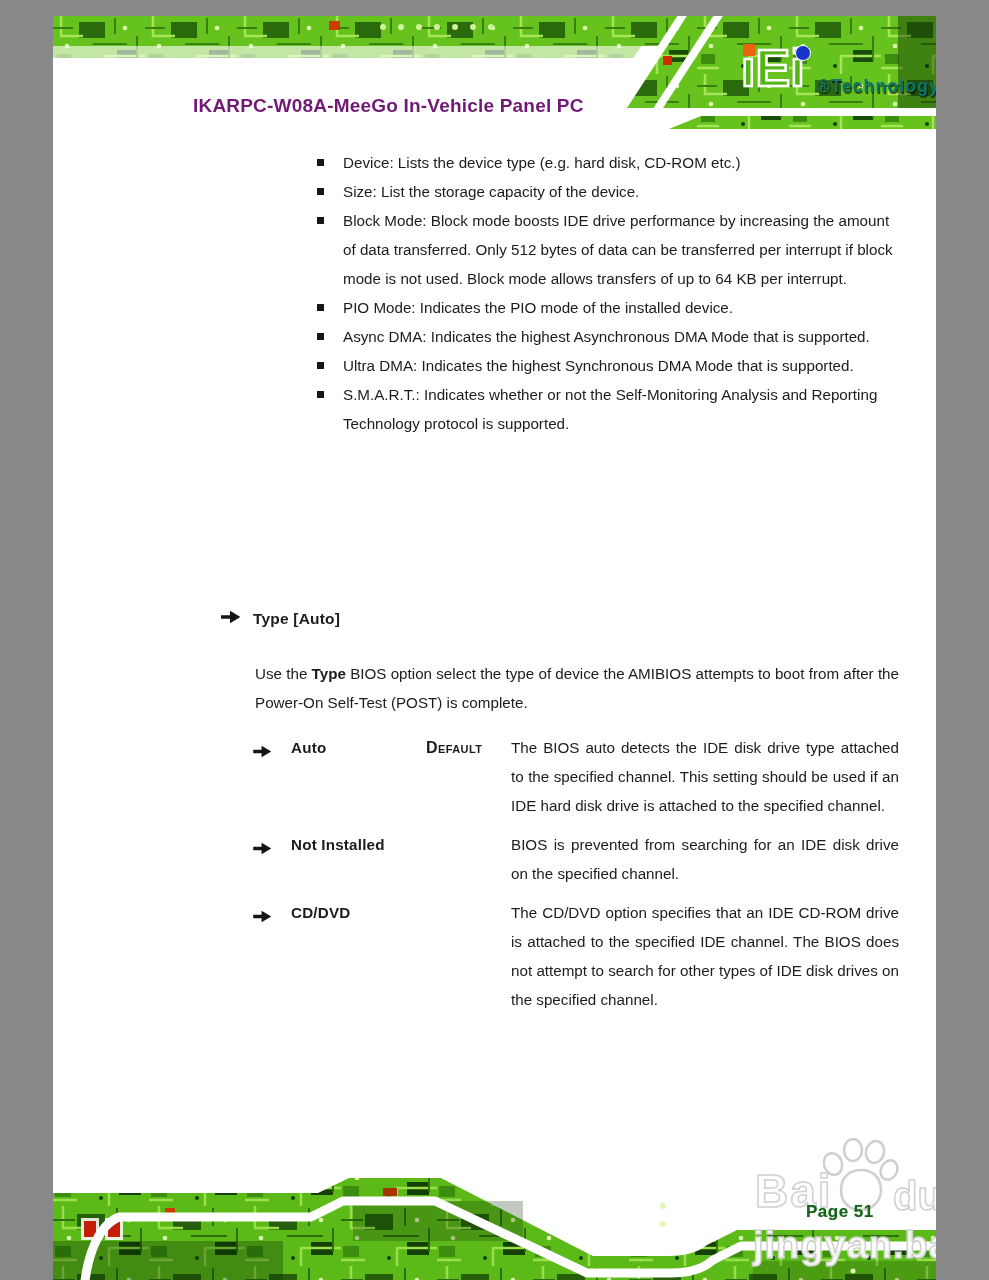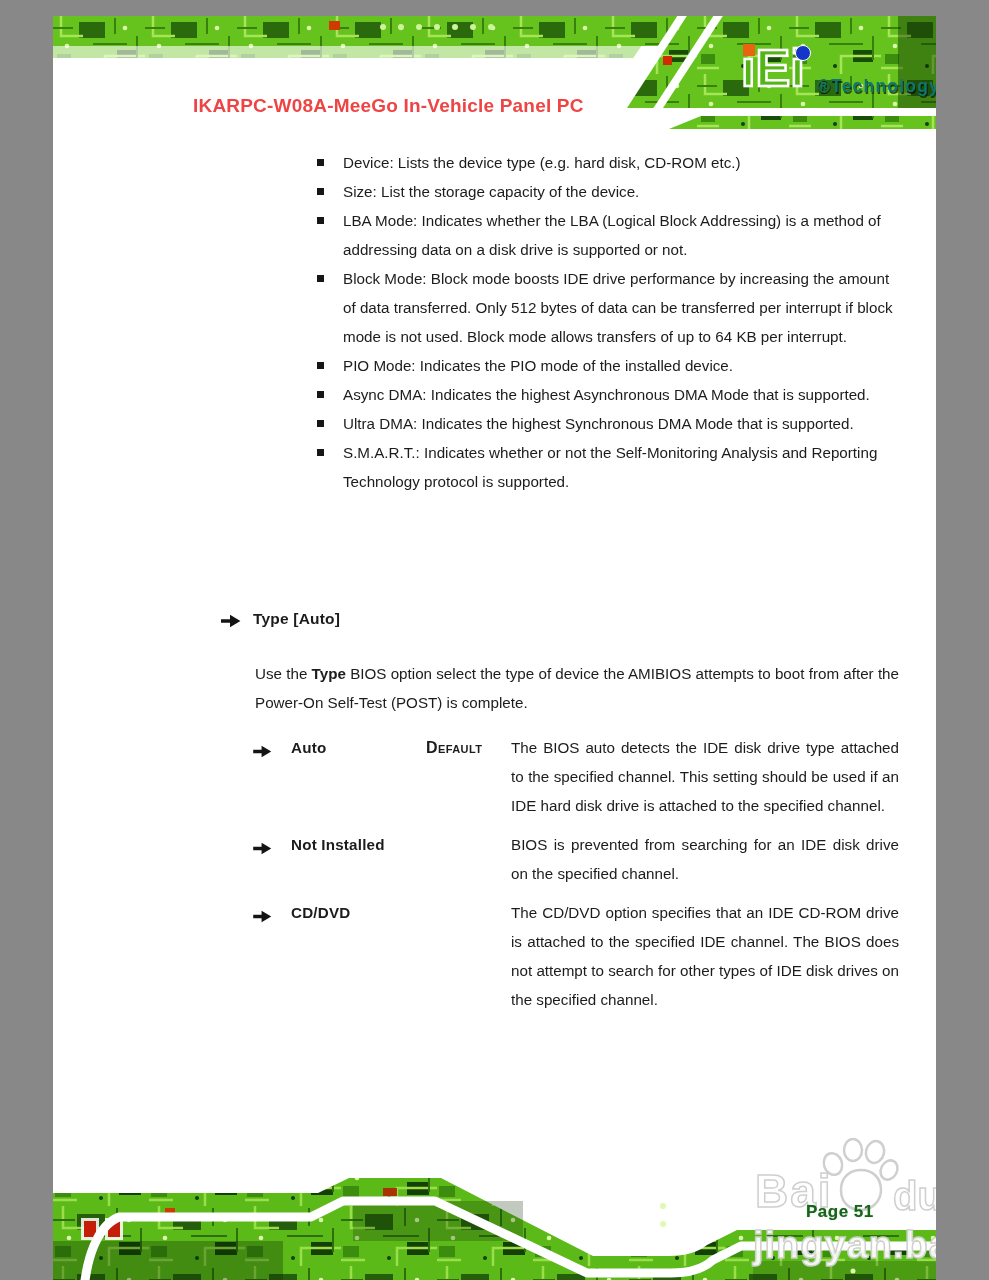--- a/index.html
+++ b/index.html
@@ -20,34 +20,34 @@
   }
   .brand-square{position:absolute;left:4px;top:2px;width:12px;height:12px;background:#e86410;}
   .brand-dot{position:absolute;left:56px;top:3px;width:14px;height:14px;border-radius:50%;background:#1535c8;border:1px solid #fff;}
   .brand-suffix{
     position:absolute;left:78px;top:34px;white-space:nowrap;
     font-size:17.5px;font-weight:bold;letter-spacing:1.2px;color:#0f766e;
     text-shadow:1px 2px 0 rgba(0,0,0,0.6);
   }
   .header-title{
     position:absolute;top:79px;left:140px;white-space:nowrap;
-    font-size:19px;font-weight:bold;letter-spacing:0.2px;color:#ef4444;
+    font-size:19px;font-weight:bold;letter-spacing:0.2px;color:#701a75;
   }
   
   .bullets{
     position:absolute;top:132px;left:262px;width:560px;
     list-style:none;margin:0;padding:0 0 0 28px;
     font-size:15.2px;line-height:29px;
   }
   .bullets li{position:relative;}
   .bullets li::before{
     content:"";position:absolute;left:-26px;top:11px;width:7px;height:7px;background:#161616;
   }
   .arrow-svg{display:inline-block;}
-  .type-heading{position:absolute;top:594px;left:168px;display:flex;align-items:flex-end;}
+  .type-heading{position:absolute;top:594px;left:168px;display:flex;align-items:flex-start;}
   .type-heading .hd{font-size:15.5px;font-weight:bold;margin-left:12px;letter-spacing:0.2px;}
   .type-para{
     position:absolute;top:643px;left:202px;width:644px;
     font-size:15.2px;line-height:29px;text-align:justify;
   }
   .options{position:absolute;top:717px;left:200px;width:646px;}
   .opt-row{display:flex;margin-bottom:10px;font-size:15.2px;line-height:29px;}
   .opt-arrow{width:38px;flex:0 0 38px;padding-top:5px;}
   .opt-label{width:135px;flex:0 0 135px;font-weight:bold;letter-spacing:0.2px;}
   .opt-badge{width:85px;flex:0 0 85px;font-weight:bold;font-variant:small-caps;letter-spacing:0.4px;font-size:16px;}
@@ -126,21 +126,20 @@
       <span class="brand-square"></span>
       <span class="brand-dot"></span>
       <span class="brand-suffix">®Technology Corp.</span>
     </div>
     <div class="header-title">IKARPC-W08A-MeeGo In-Vehicle Panel PC</div>
   </div>
 
   <ul class="bullets">
     <li>Device: Lists the device type (e.g. hard disk, CD-ROM etc.)</li>
     <li>Size: List the storage capacity of the device.</li>
-    <li>LBA Mode: Indicates whether the LBA (Logical Block Addressing) is a method of addressing data on a disk drive is supported or not.</li>
     <li>Block Mode: Block mode boosts IDE drive performance by increasing the amount of data transferred. Only 512 bytes of data can be transferred per interrupt if block mode is not used. Block mode allows transfers of up to 64 KB per interrupt.</li>
     <li>PIO Mode: Indicates the PIO mode of the installed device.</li>
     <li>Async DMA: Indicates the highest Asynchronous DMA Mode that is supported.</li>
     <li>Ultra DMA: Indicates the highest Synchronous DMA Mode that is supported.</li>
     <li>S.M.A.R.T.: Indicates whether or not the Self-Monitoring Analysis and Reporting Technology protocol is supported.</li>
   </ul>
 
   <div class="type-heading">
     <svg class="arrow-svg" width="20" height="14" viewBox="0 0 20 14">
       <path d="M0,5.2 H9 V0.8 L19.4,7 L9,13.2 V8.8 H0 Z" fill="#141414"></path>

